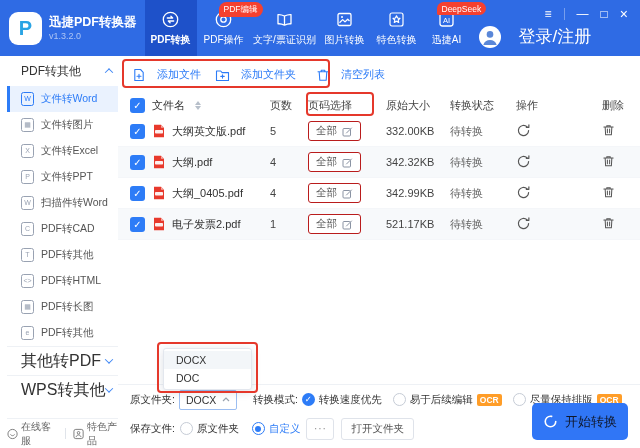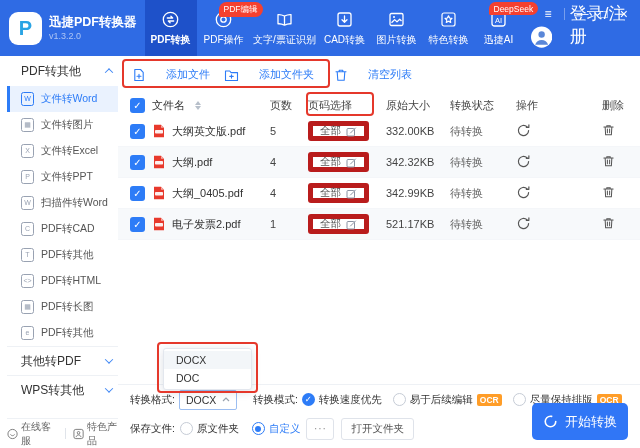--- a/index.html
+++ b/index.html
@@ -32,30 +32,30 @@
   .chev { width:6px; height:6px; border-right:1.5px solid #3f87f5; border-bottom:1.5px solid #3f87f5; display:inline-block; }
   .chev.up { transform:rotate(-135deg) translate(-1px,-1px); }
   .chev.down { transform:rotate(45deg) translate(-1px,-1px); }
   .side-item { height:26px; display:flex; align-items:center; gap:7px; padding-left:14px; font-size:10.5px; color:#555; position:relative; cursor:pointer; }
   .side-item.active { color:#2d7cf7; background:#eaf2fe; }
   .side-item.active::before { content:""; position:absolute; left:0; top:0; bottom:0; width:3px; background:#2d7cf7; }
   .mini-icon { flex:0 0 auto; width:13px; height:14px; border:1px solid #99a2b2; border-radius:2.5px;
                font-size:7px; line-height:12px; text-align:center; color:#99a2b2; overflow:hidden; }
   .side-item.active .mini-icon { border-color:#2d7cf7; color:#2d7cf7; }
   .side-group { height:29px; border-top:1px solid #eef1f5; display:flex; align-items:center; justify-content:space-between;
-                padding:0 12px 0 14px; font-size:12px; color:#333; cursor:pointer; }
+                padding:0 12px 0 14px; font-size:16px; color:#333; cursor:pointer; }
   .side-footer { position:absolute; bottom:0; left:0; right:0; height:30px; border-top:1px solid #eef1f5;
                  display:flex; align-items:center; justify-content:center; gap:7px; font-size:10px; color:#666; }
   .sf-item { display:flex; align-items:center; gap:3px; cursor:pointer; }
   .sf-div { width:1px; height:11px; background:#e0e4ea; }
 
   
   .main { position:absolute; top:56px; left:118px; right:0; bottom:0; background:#fff; }
   .toolbar { position:absolute; top:5px; left:8px; right:8px; height:27px; display:flex; align-items:center; }
-  .tool-btn { display:flex; align-items:center; gap:20px; color:#2d7cf7; font-size:11px; cursor:pointer; white-space:nowrap; }
+  .tool-btn { display:flex; align-items:center; gap:11px; color:#2d7cf7; font-size:11px; cursor:pointer; white-space:nowrap; }
   .tb1 { margin-left:6px; } .tb2 { margin-left:14px; } .tb3 { margin-left:20px; }
 
   .anno { position:absolute; border:2px solid #e5382b; border-radius:4px; z-index:6; pointer-events:none; background:transparent; }
   .anno1 { left:4px; top:3px; width:208px; height:29px; }
   .anno2 { left:188px; top:36px; width:68px; height:24px; }
   .anno3 { left:39px; top:286px; width:101px; height:51px; }
 
   .thead { position:absolute; top:38px; left:0; right:0; height:22px; display:flex; align-items:center; font-size:11px; color:#444; }
   .trow  { position:absolute; left:0; right:0; height:31px; display:flex; align-items:center; font-size:11px; color:#444; border-bottom:1px solid #f4f6f9; }
   .trow.alt { background:#f7f9fb; }
@@ -65,21 +65,21 @@
   .c-pages { flex:0 0 38px; }
   .c-sel { flex:0 0 78px; }
   .c-size { flex:0 0 64px; }
   .c-status { flex:0 0 62px; color:#666; }
   .c-act { flex:0 0 88px; padding-left:4px; }
   .c-del { flex:0 0 40px; padding-left:2px; }
   .chkbox { width:15px; height:15px; border-radius:3px; background:#2d7cf7; color:#fff; font-size:10px; line-height:15px; text-align:center; cursor:pointer; }
   .sort { display:inline-flex; flex-direction:column; gap:1px; margin-left:4px; cursor:pointer; }
   .sort i { width:0; height:0; border-left:3px solid transparent; border-right:3px solid transparent; display:block; }
   .sort .su { border-bottom:4px solid #b7bfca; } .sort .sd { border-top:4px solid #b7bfca; }
-  .sel-btn { height:20px; padding:0 7px; border:5px solid #b91c1c; border-radius:3px; background:#fff;
+  .sel-btn { height:20px; padding:0 7px; border:1px solid #b91c1c; border-radius:3px; background:#fff;
              display:inline-flex; align-items:center; gap:5px; font-size:10.5px; color:#555; cursor:pointer; }
   .icon-btn { background:none; border:none; cursor:pointer; color:#555; padding:0; display:inline-flex; }
 
   .divider-h { position:absolute; left:0; right:0; top:328px; height:1px; background:#eef1f5; }
 
   .dropdown { position:absolute; left:45px; top:292px; width:89px; background:#fff; border:1px solid #e3e7ee; border-radius:3px;
               box-shadow:0 2px 10px rgba(30,50,90,.15); z-index:5; padding:2px 0; }
   .dd-opt { height:18px; display:flex; align-items:center; padding-left:12px; font-size:10.5px; color:#333; cursor:pointer; }
   .dd-opt.hl { background:#f3f6f9; }
 
@@ -99,21 +99,21 @@
   .row2 { position:absolute; left:12px; top:361px; height:23px; display:flex; align-items:center; font-size:10.5px; color:#333; white-space:nowrap; }
   .blue-text { color:#2d7cf7; }
   .path-box { width:172px; height:22px; border:1px solid #dfe3ea; border-radius:3px; display:flex; align-items:center;
               padding:0 8px; color:#9aa3ae; font-size:10px; margin-left:6px; overflow:hidden; cursor:text; }
   .more-btn { width:28px; height:22px; border:1px solid #dfe3ea; border-radius:3px; margin-left:6px; color:#888;
               font-size:10px; letter-spacing:1px; background:#fff; display:flex; align-items:center; justify-content:center; cursor:pointer; }
   .open-btn { height:22px; border:1px solid #dfe3ea; border-radius:3px; margin-left:7px; padding:0 9px; color:#555;
               font-size:10.5px; background:#fff; display:flex; align-items:center; cursor:pointer; }
 
   .start-btn { position:absolute; right:12px; top:347px; width:96px; height:37px; background:#3076f6; border:none; border-radius:5px;
-               color:#ffffff; display:flex; align-items:center; justify-content:center; gap:7px; font-size:13px; cursor:pointer; }
+               color:#0f172a; display:flex; align-items:center; justify-content:center; gap:7px; font-size:13px; cursor:pointer; }
 </style>
 </head>
 <body>
 
 <div class="app">
 
   <div class="topbar">
     <div class="logo-wrap">
       <div class="logo">P</div>
       <div>
@@ -138,27 +138,20 @@
             <path d="M9.5 2.3v1.6" stroke-linecap="round"></path>
           </svg>
         <span class="tab-label">PDF操作</span>
       </div>
       <div class="tab w68">
         <svg width="19" height="19" viewBox="0 0 19 19" fill="none" stroke="#fff" stroke-width="1.3" stroke-linejoin="round">
             <path d="M3 4.6c2-.2 4 .2 6.5 1.4 2.5-1.2 4.5-1.6 6.5-1.4v9.2c-2-.2-4 .2-6.5 1.4-2.5-1.2-4.5-1.6-6.5-1.4z"></path>
             <path d="M9.5 6v9"></path>
           </svg>
         <span class="tab-label">文字/票证识别</span>
-      </div>
-      <div class="tab">
-        <svg width="19" height="19" viewBox="0 0 19 19" fill="none" stroke="#fff" stroke-width="1.3" stroke-linecap="round" stroke-linejoin="round">
-            <rect x="3" y="3" width="13" height="13" rx="2"></rect>
-            <path d="M9.5 6v6M7 9.8l2.5 2.5L12 9.8"></path>
-          </svg>
-        <span class="tab-label">CAD转换</span>
       </div>
       <div class="tab">
         <svg width="19" height="19" viewBox="0 0 19 19" fill="none" stroke="#fff" stroke-width="1.3" stroke-linejoin="round">
             <rect x="3" y="3.5" width="13" height="12" rx="1.5"></rect>
             <path d="M4.5 12.8l3.2-3.2 2.3 2.3 2.7-2.7 1.8 1.8"></path>
             <circle cx="7" cy="7" r="1" fill="#fff" stroke="none"></circle>
           </svg>
         <span class="tab-label">图片转换</span>
       </div>
       <div class="tab">
@@ -461,21 +454,21 @@
     </div>
 
     <div class="divider-h"></div>
 
     <div class="dropdown">
       <div class="dd-opt hl">DOCX</div>
       <div class="dd-opt">DOC</div>
     </div>
 
     <div class="row1">
-      <span>转换格式:</span>
+      <span>原文件夹:</span>
       <span class="fmt-select">
         <span>DOCX</span>
         <svg width="8" height="5" viewBox="0 0 8 5" fill="none" stroke="#9aa3ae" stroke-width="1.2">
             <path d="M1 4l3-3 3 3"></path>
           </svg>
       </span>
       <span class="mode-label">转换模式:</span>
       <span class="radio checkmark" style="margin-left:4px">✓</span>
       <span class="rlbl">转换速度优先</span>
       <span class="radio empty g10"></span>

